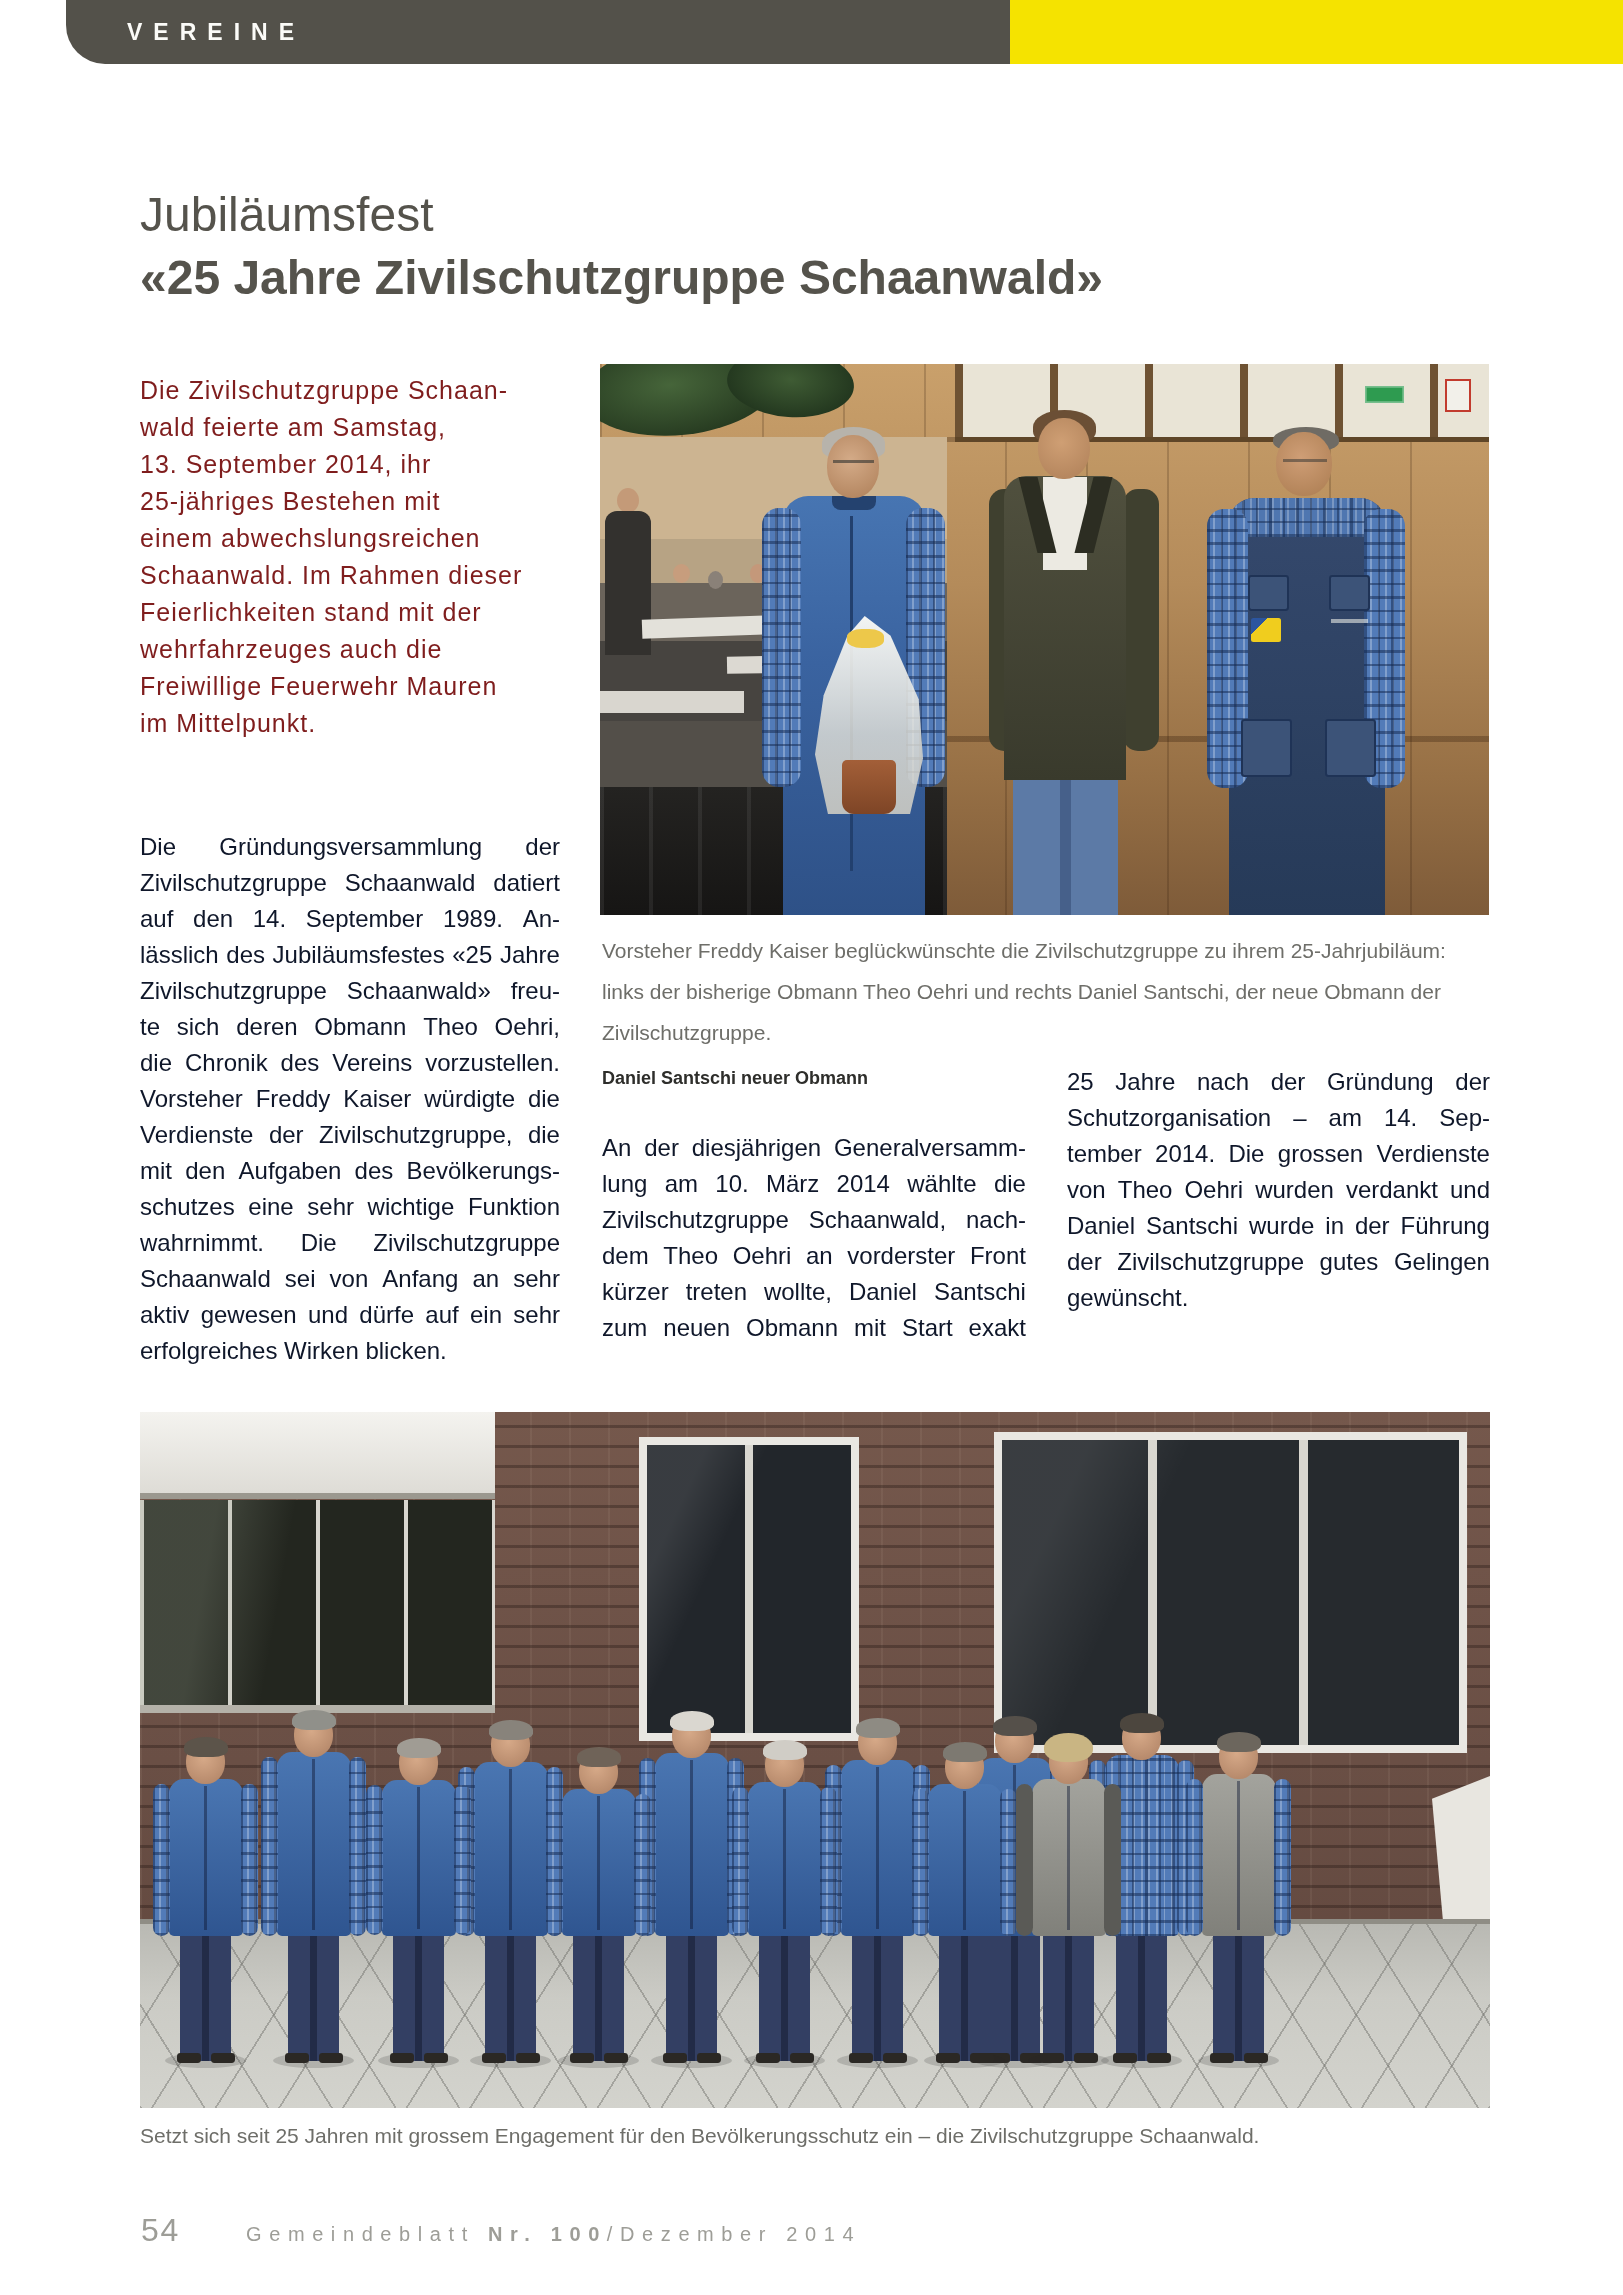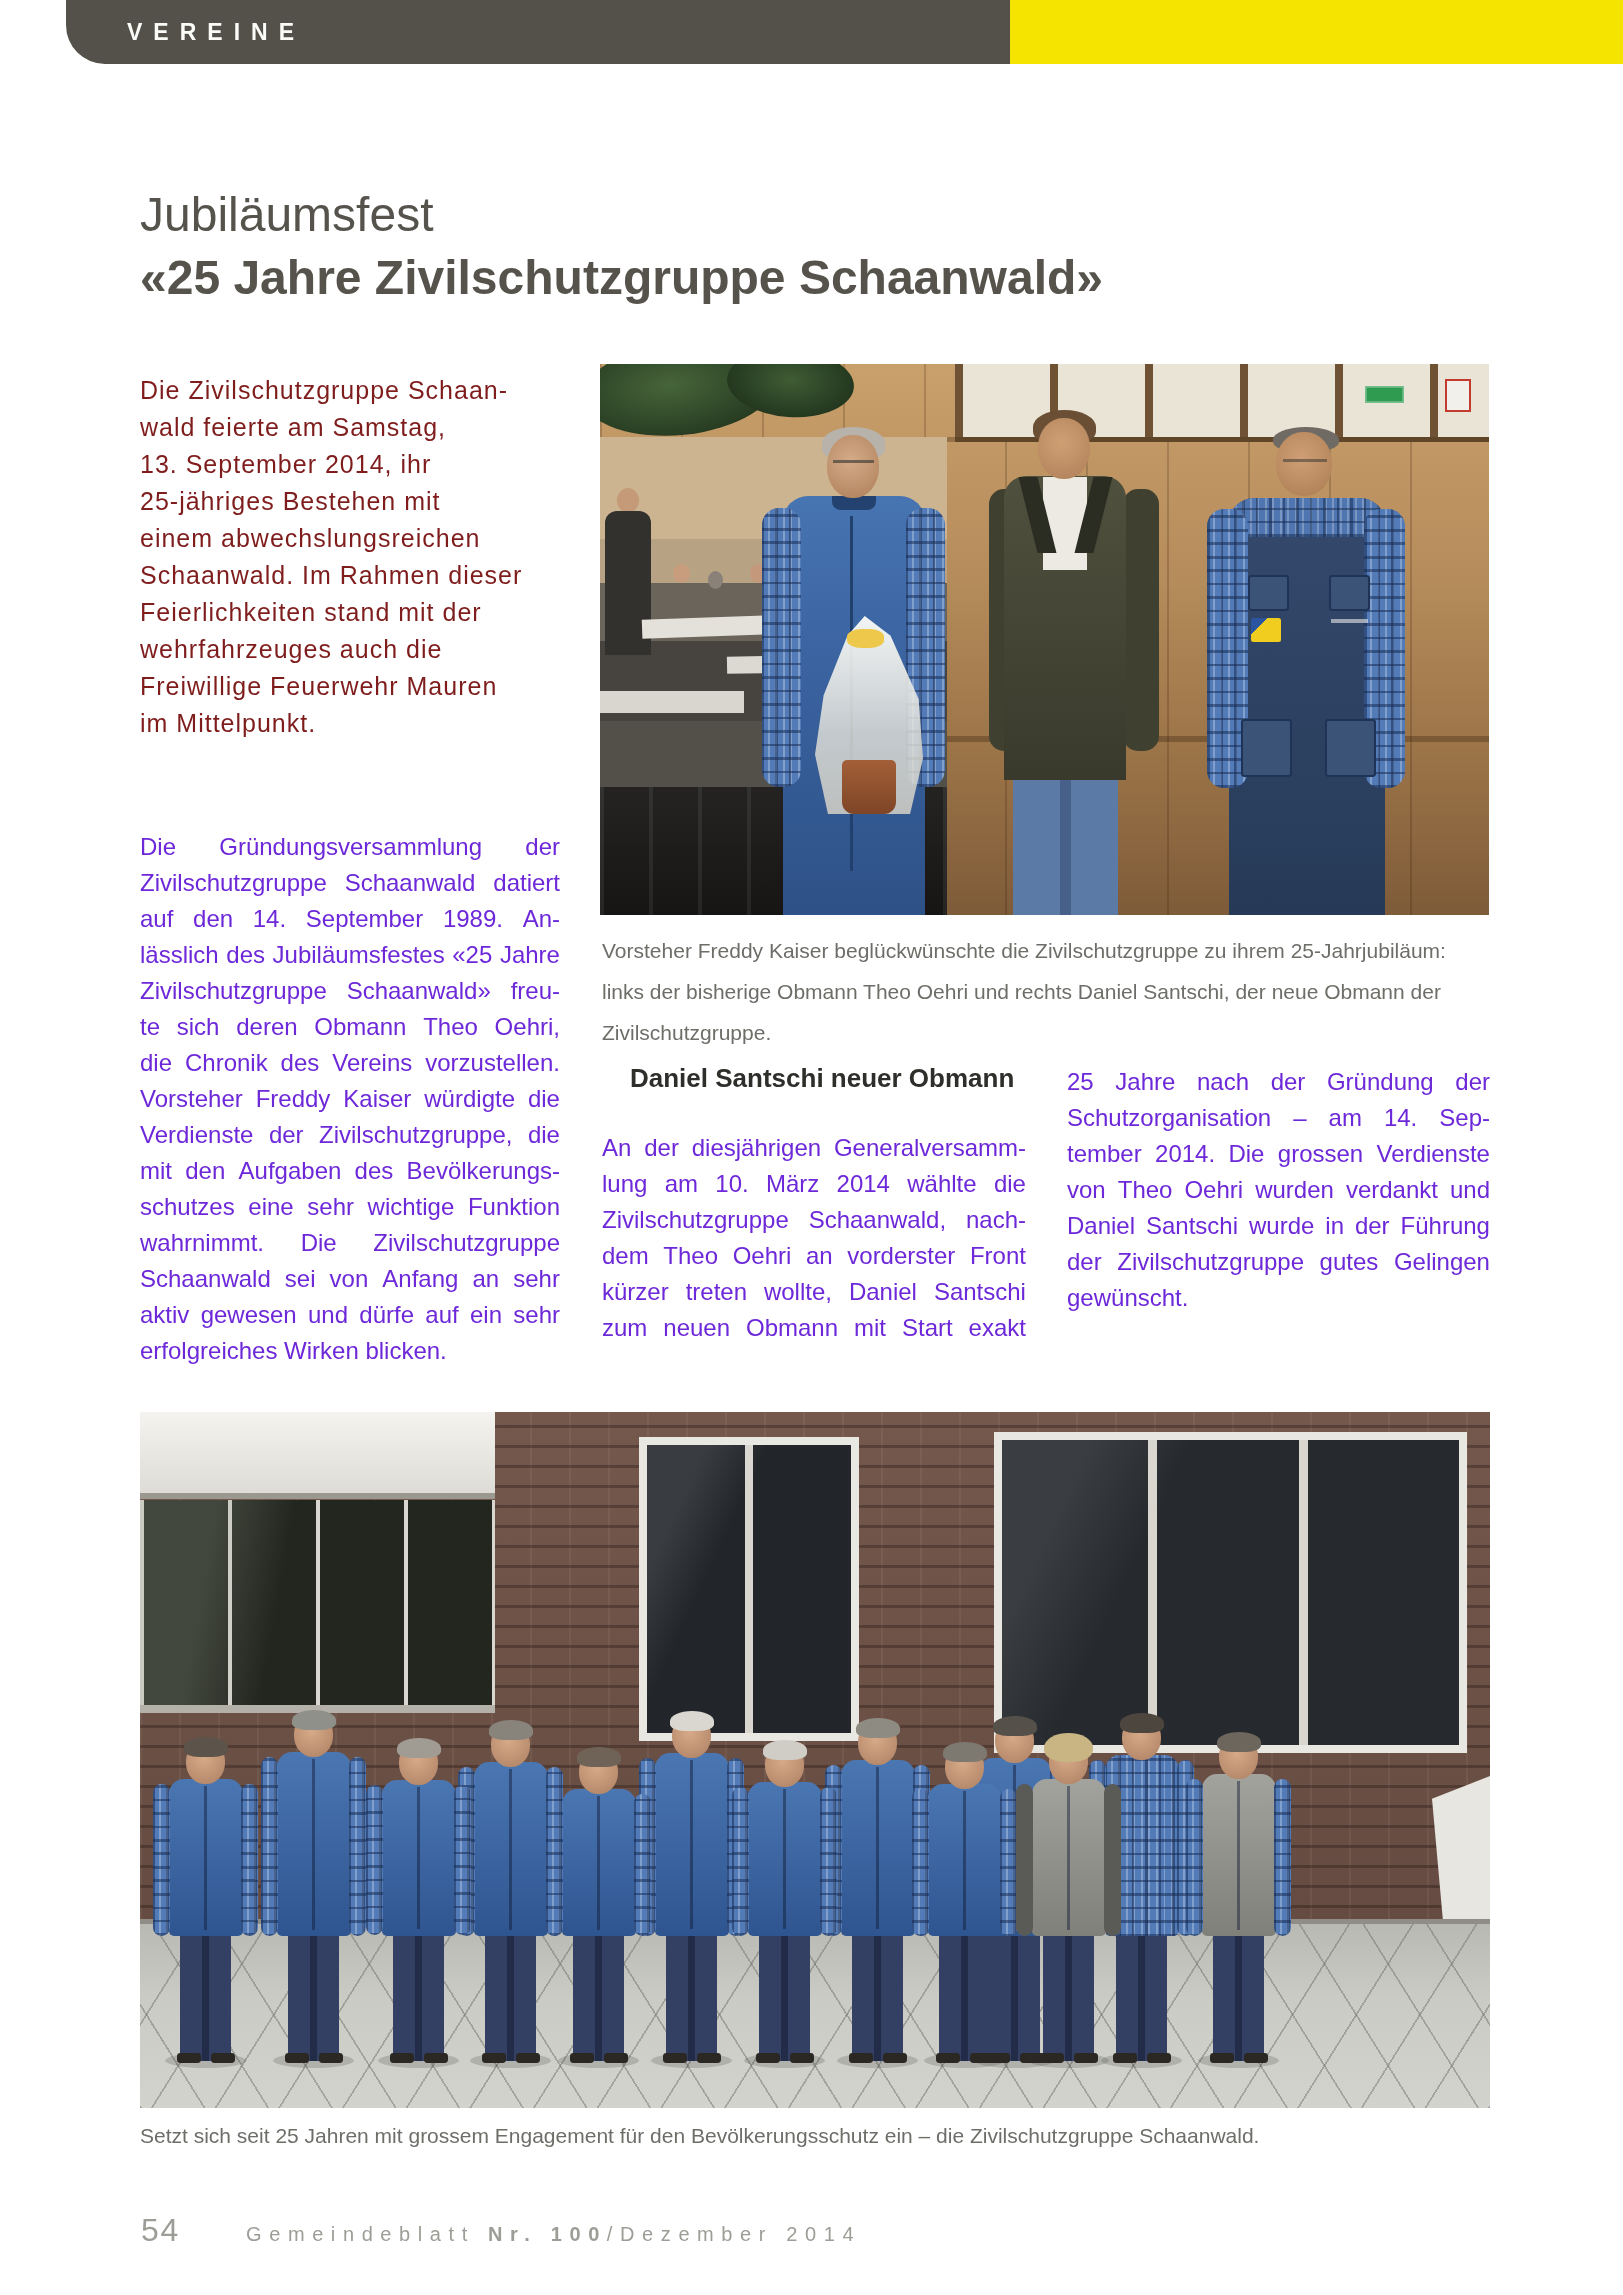--- a/index.html
+++ b/index.html
@@ -16,24 +16,24 @@
   
   .title{position:absolute;left:140px;top:183px;color:#55534c;font-size:48px;line-height:63px;white-space:nowrap;}
   .title .t1{font-weight:400;}
   .title .t2{font-weight:700;}
 
   
   .tline{white-space:nowrap;}
   .tline.just{display:flex;justify-content:space-between;}
   .lead{position:absolute;left:140px;top:372px;width:423px;font-size:25px;color:#7f1d1d;letter-spacing:1px;}
   .lead .tline{height:37px;line-height:37px;}
-  .colpara{font-size:24px;color:#6d28d9;}
+  .colpara{font-size:24px;color:#0f172a;}
   .colpara .tline{height:36px;line-height:36px;}
   .col1{position:absolute;left:140px;top:829px;width:420px;}
-  .subhead{position:absolute;left:602px;top:1060px;font-size:26px;font-weight:700;color:#2e2e2b;line-height:36px;white-space:nowrap;margin-left:28px;}
+  .subhead{position:absolute;left:602px;top:1060px;font-size:18px;font-weight:700;color:#2e2e2b;line-height:36px;white-space:nowrap;}
   .col2{position:absolute;left:602px;top:1130px;width:424px;}
   .col3{position:absolute;left:1067px;top:1064px;width:423px;}
   .caption{font-size:21px;color:#6e6e69;}
   .cap-top{position:absolute;left:602px;top:930px;width:896px;}
   .cap-top .tline{height:41px;line-height:41px;}
   .cap-bottom{position:absolute;left:140px;top:2119px;width:1319px;}
   .cap-bottom .tline{height:34px;line-height:34px;}
 
   
   .footer{position:absolute;left:141px;top:2212px;display:flex;align-items:baseline;color:#9d9d97;}

